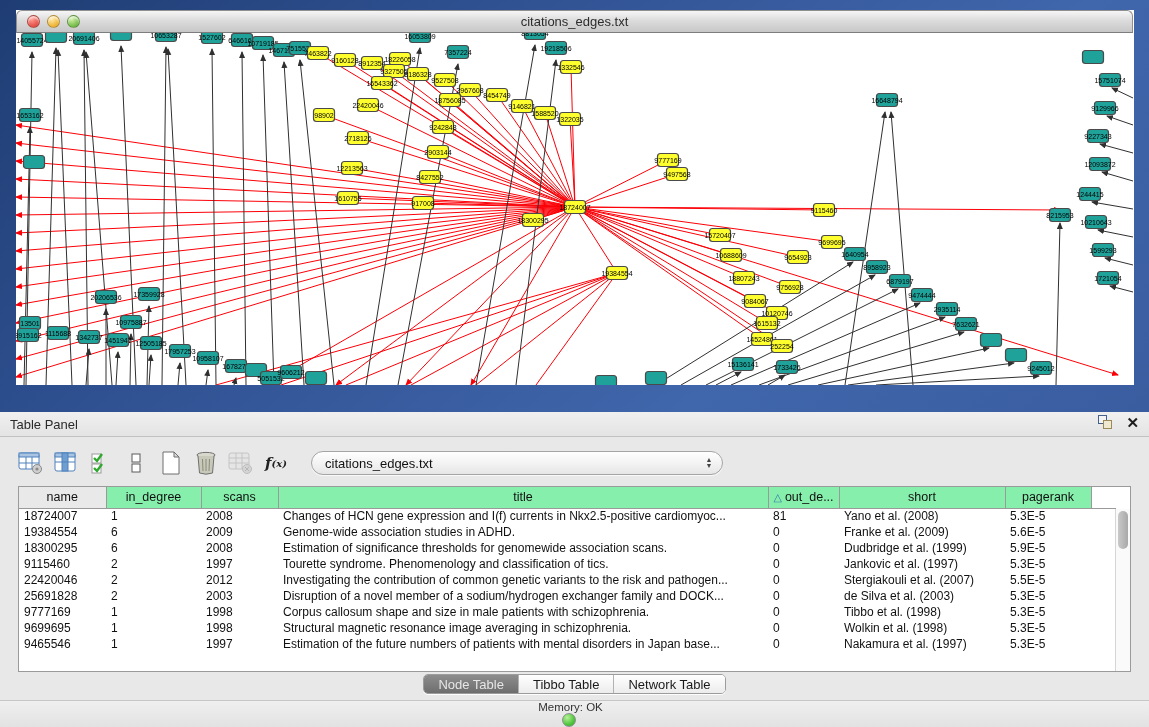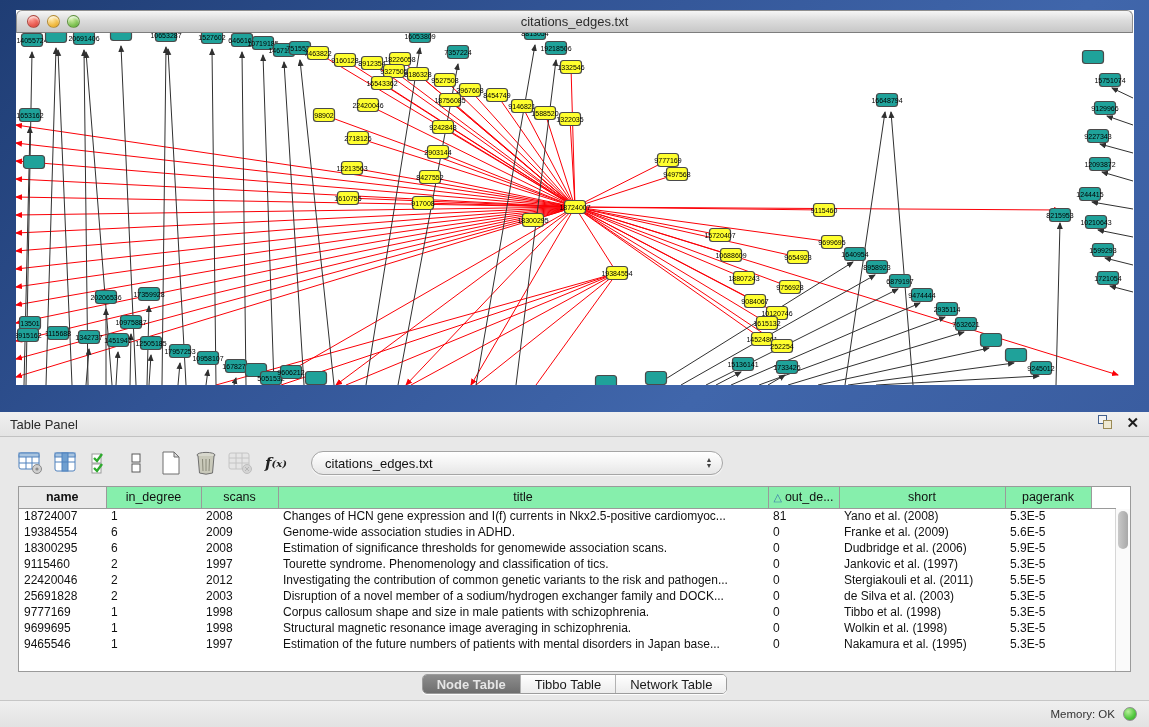--- a/index.html
+++ b/index.html
@@ -37,35 +37,35 @@
   .fx small { font-size:10px; }
   .combo { margin-left:22px; width:412px; height:24px; border:1px solid #a5a5a5; border-radius:12px;
     background:linear-gradient(#ffffff,#f2f2f2 55%,#e6e6e6); display:flex; align-items:center; box-shadow:0 1px 1px rgba(255,255,255,.8); }
   .combo-text { flex:1; padding-left:13px; font-size:13px; color:#111; }
   .combo-arrows { width:26px; display:flex; flex-direction:column; align-items:center; line-height:6px; color:#444; font-size:7px; }
 
   .data-table { position:absolute; left:18px; top:74px; width:1113px; height:186px; background:#fff; border:1px solid #9a9a9a; }
   table.grid { border-collapse:collapse; table-layout:fixed; width:1097px; font-size:12px; color:#111; }
   table.grid th { height:21px; font-weight:normal; font-size:12.5px; text-align:center;
     background:#86efac; border-right:1px solid #9a9a9a; border-bottom:1px solid #9a9a9a; overflow:hidden; white-space:nowrap; }
-  table.grid th.plain { background:#e9e9e9;font-weight:bold; }
+  table.grid th.plain { background:#e9e9e9; }
   table.grid th.filler { background:#ffffff; border-right:none; }
   table.grid td { height:16px; padding:0 3px 0 5px; white-space:nowrap; overflow:hidden; border:none; }
   .sort-tri { color:#3a7ca8; font-size:11px; margin-right:3px; }
   .vscroll { position:absolute; right:0; top:22px; bottom:0; width:15px; background:#fafafa; border-left:1px solid #d6d6d6; }
   .vthumb { position:absolute; left:2px; top:2px; width:10px; height:38px; border-radius:6px; background:linear-gradient(90deg,#c9c9c9,#a8a8a8); }
 
   .tabbar { position:absolute; left:0; top:262px; width:1149px; height:26px; display:flex; justify-content:center; }
   .segmented { display:inline-flex; height:20px; border:1px solid #9c9c9c; border-radius:5px; overflow:hidden; background:#fff; box-shadow:0 1px 0 rgba(255,255,255,.9); }
   .segment { padding:1px 14px; font-size:13px; color:#1a1a1a; background:linear-gradient(#ffffff,#ececec); border-right:1px solid #b2b2b2; display:flex; align-items:center; }
   .segment:last-child { border-right:none; }
-  .segment.selected { background:linear-gradient(#8d8d8d,#6e6e6e); color:#e6e6e6;font-weight:bold; }
+  .segment.selected { background:linear-gradient(#8d8d8d,#6e6e6e); color:#e6e6e6; }
 
   .statusbar { position:absolute; left:0; top:288px; width:1149px; height:27px; background:linear-gradient(#efefef,#e2e2e2);
-    border-top:1px solid #c6c6c6; display:flex; align-items:center; justify-content:flex-end; }
+    border-top:1px solid #c6c6c6; display:flex; align-items:center; justify-content:flex-end;flex-direction:column; }
   .mem-label { font-size:11.5px; color:#333; margin-right:8px; }
   .led { width:14px; height:14px; border-radius:50%; margin-right:12px; border:1px solid #8f8f8f;
     background:radial-gradient(circle at 35% 30%, #b8f09a,#4fc73c 60%,#37a527); }
 
   
   .mini { display:block; }
 </style>
 </head>
 <body>
 
@@ -714,41 +714,41 @@
             <td>Franke et al. (2009)</td>
             <td>5.6E-5</td>
             <td></td>
           </tr>
           <tr>
             <td>18300295</td>
             <td>6</td>
             <td>2008</td>
             <td>Estimation of significance thresholds for genomewide association scans.</td>
             <td>0</td>
-            <td>Dudbridge et al. (2006)</td>
+            <td>Dudbridge et al. (1999)</td>
             <td>5.9E-5</td>
             <td></td>
           </tr>
           <tr>
             <td>9115460</td>
             <td>2</td>
             <td>1997</td>
             <td>Tourette syndrome. Phenomenology and classification of tics.</td>
             <td>0</td>
             <td>Jankovic et al. (1997)</td>
             <td>5.3E-5</td>
             <td></td>
           </tr>
           <tr>
             <td>22420046</td>
             <td>2</td>
             <td>2012</td>
             <td>Investigating the contribution of common genetic variants to the risk and pathogen...</td>
             <td>0</td>
-            <td>Stergiakouli et al. (2011)</td>
+            <td>Stergiakouli et al. (2007)</td>
             <td>5.5E-5</td>
             <td></td>
           </tr>
           <tr>
             <td>25691828</td>
             <td>2</td>
             <td>2003</td>
             <td>Disruption of a novel member of a sodium/hydrogen exchanger family and DOCK...</td>
             <td>0</td>
             <td>de Silva et al. (2003)</td>
@@ -774,21 +774,21 @@
             <td>Wolkin et al. (1998)</td>
             <td>5.3E-5</td>
             <td></td>
           </tr>
           <tr>
             <td>9465546</td>
             <td>1</td>
             <td>1997</td>
             <td>Estimation of the future numbers of patients with mental disorders in Japan base...</td>
             <td>0</td>
-            <td>Nakamura et al. (1995)</td>
+            <td>Nakamura et al. (1997)</td>
             <td>5.3E-5</td>
             <td></td>
           </tr>
         </tbody>
     </table>
     <div class="vscroll">
         <div class="vthumb"></div>
       </div>
   </div>
 

